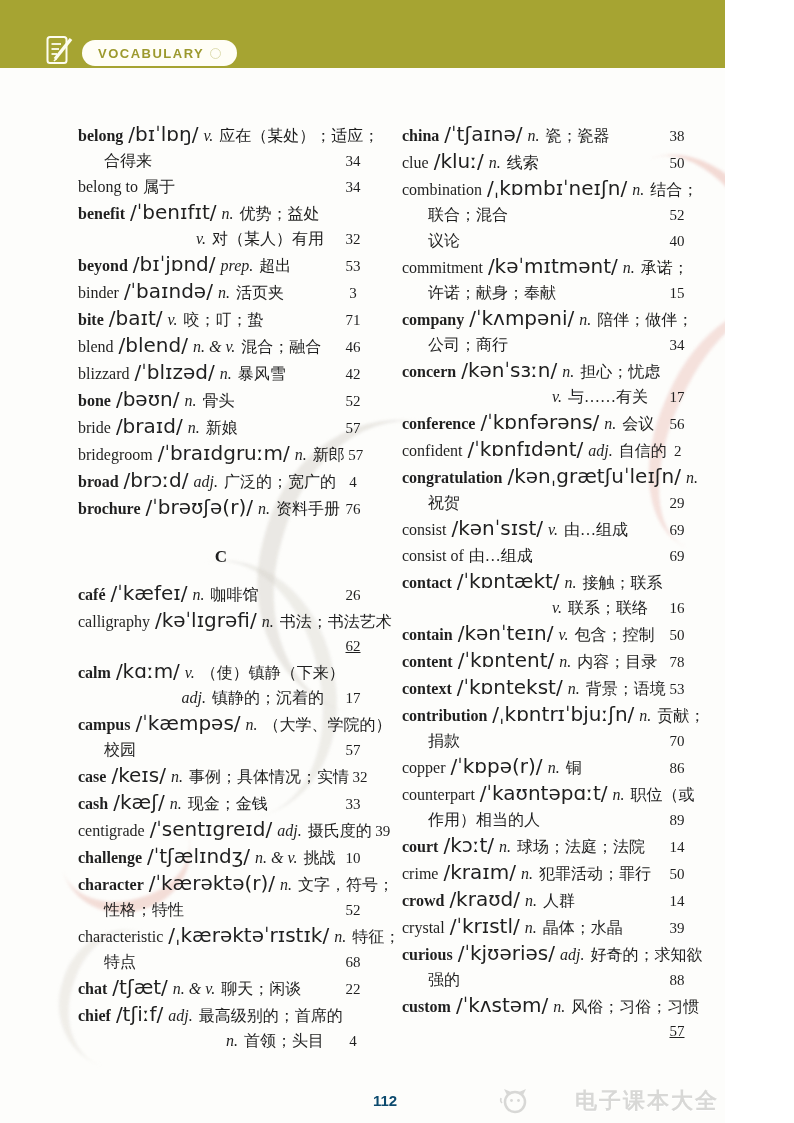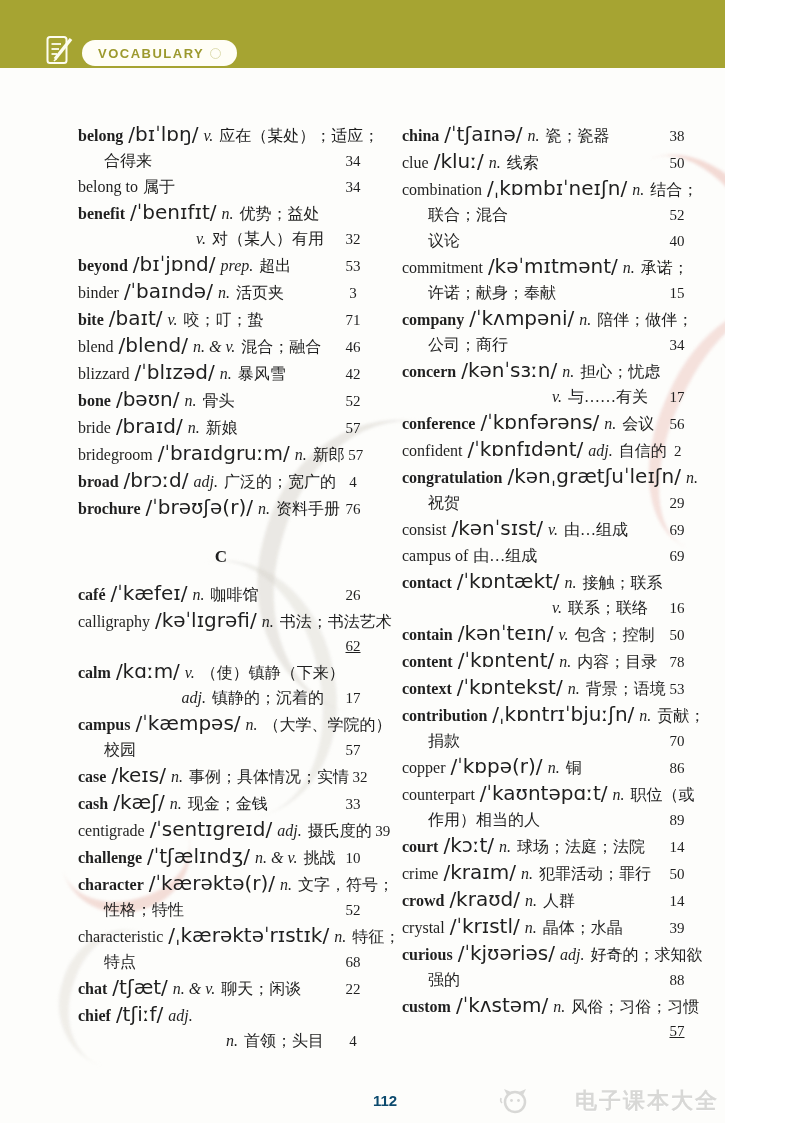--- a/index.html
+++ b/index.html
@@ -325,20 +325,21 @@
           <span class="pos">n. &amp; v.</span>
           <span class="zh">聊天；闲谈</span>
           <span class="pagenum">22</span>
         </div>
       </div>
       <div class="entry">
         <div class="line line-main">
           <span class="head b">chief</span>
           <span class="phon">/tʃiːf/</span>
           <span class="pos">adj.</span>
+          <span class="zh">最高级别的；首席的</span>
         </div>
         <div class="line line-pos2">
           <span class="pos">n.</span>
           <span class="zh">首领；头目</span>
           <span class="pagenum">4</span>
         </div>
       </div>
     </div>
   <div class="col col-right" id="col-right">
       <div class="entry">
@@ -447,21 +448,21 @@
         <div class="line line-main">
           <span class="head">consist</span>
           <span class="phon">/kənˈsɪst/</span>
           <span class="pos">v.</span>
           <span class="zh">由…组成</span>
           <span class="pagenum">69</span>
         </div>
       </div>
       <div class="entry">
         <div class="line line-main">
-          <span class="head">campus of</span>
+          <span class="head">consist of</span>
           <span class="zh">由…组成</span>
           <span class="pagenum">69</span>
         </div>
       </div>
       <div class="entry">
         <div class="line line-main">
           <span class="head b">contact</span>
           <span class="phon">/ˈkɒntækt/</span>
           <span class="pos">n.</span>
           <span class="zh">接触；联系</span>

